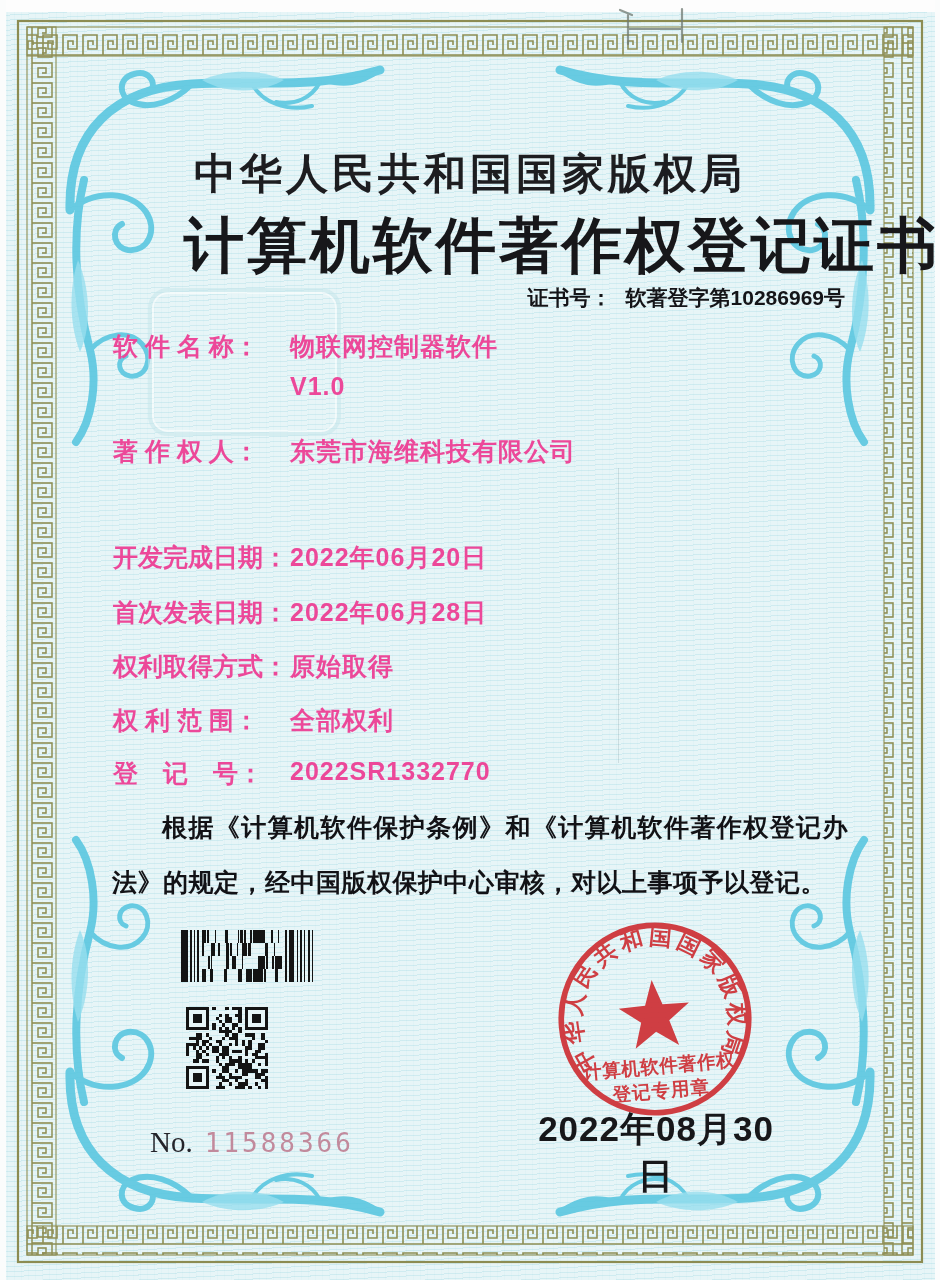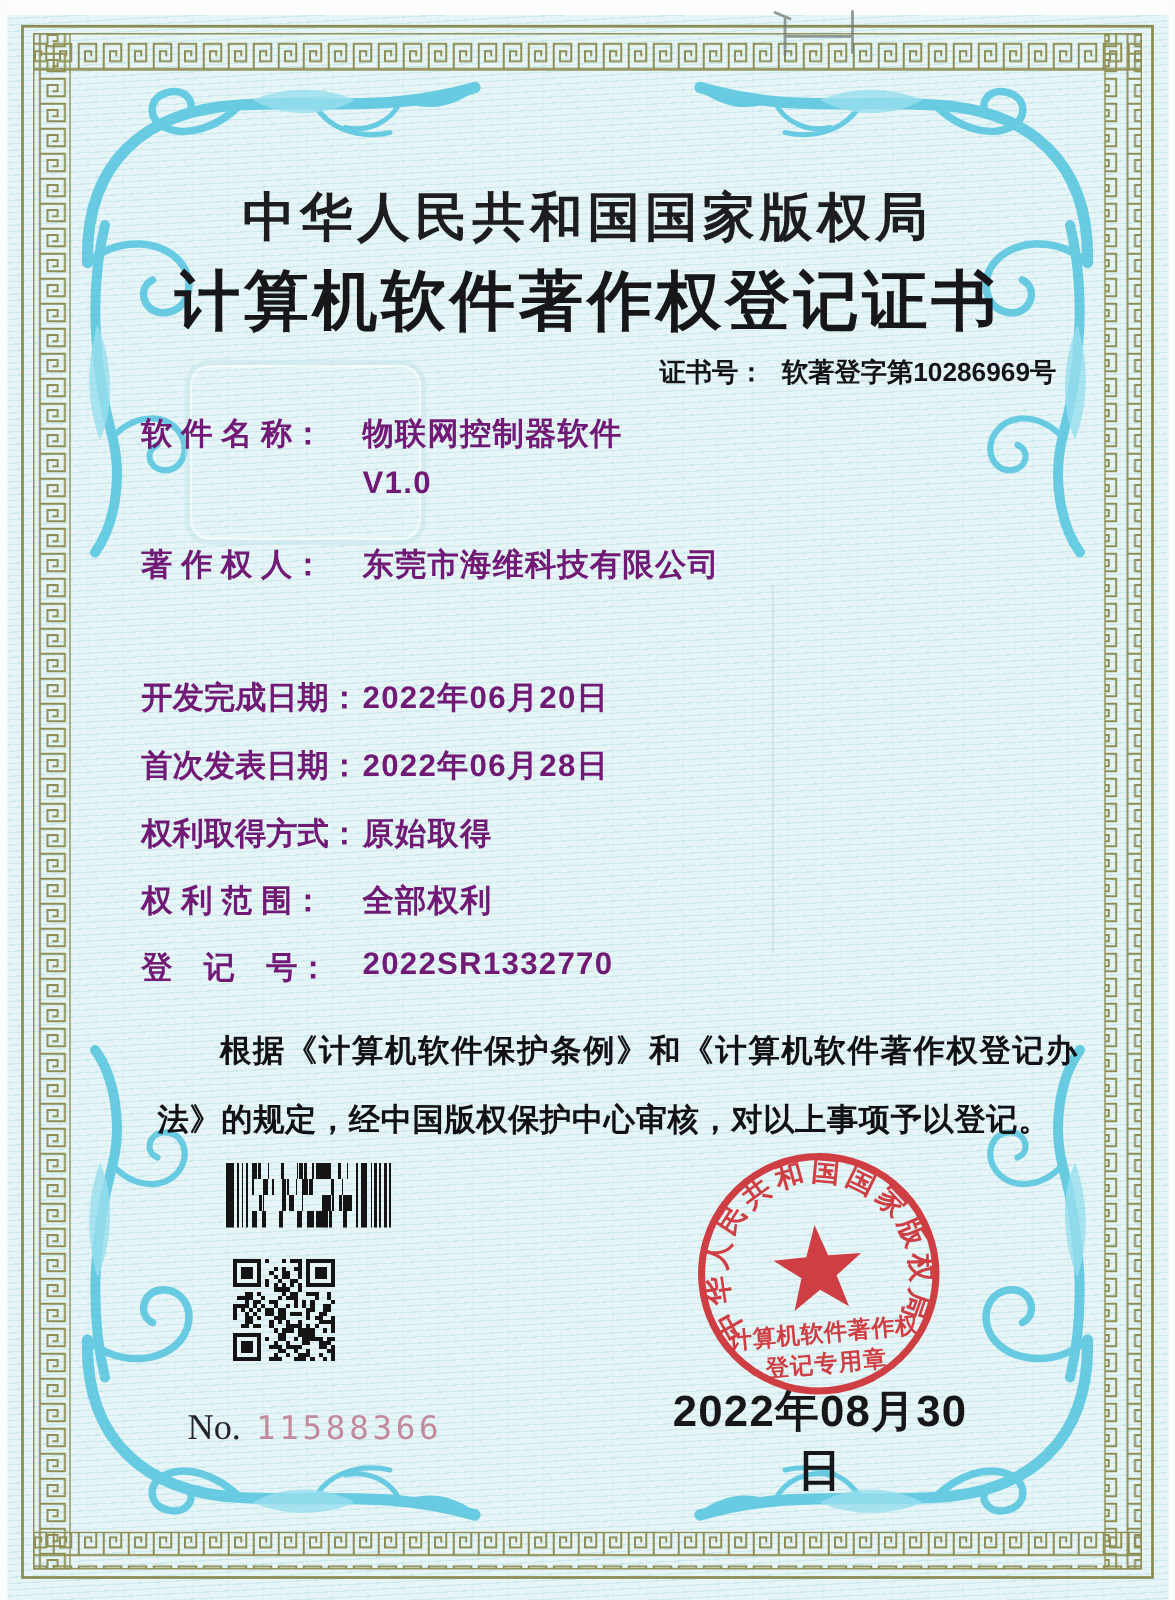--- a/index.html
+++ b/index.html
@@ -11,34 +11,34 @@
           repeating-linear-gradient(177deg, rgba(110,196,212,.20) 0 1px, transparent 1px 5px),
           repeating-linear-gradient(90deg, rgba(140,210,224,.07) 0 1px, transparent 1px 7px);}
   
   .edge-top{position:absolute;left:0;top:0;width:940px;height:12px;background:#fdfdfd;}
   .edge-left{position:absolute;left:0;top:0;width:6px;height:1280px;background:#fbfcfc;}
   .edge-right{position:absolute;right:0;top:0;width:5px;height:1280px;background:#fbfcfc;}
   .decor{position:absolute;left:0;top:0;pointer-events:none;}
   
   .authority{position:absolute;left:0;top:146px;width:940px;text-align:center;
              font-size:42px;font-weight:700;color:#1d1d20;letter-spacing:4px;}
-  .cert-title{position:absolute;left:0;top:206px;width:940px;text-align:center;
-              font-size:52px;font-weight:800;color:#17171a;letter-spacing:3px;}
+  .cert-title{position:absolute;left:0;top:206px;width:940px;text-align:right;
+              font-size:60px;font-weight:800;color:#17171a;letter-spacing:3px;}
   .certno{position:absolute;top:284px;right:95px;font-size:21px;font-weight:700;color:#141418;text-align:right;}
   .certno .v{margin-left:14px;}
   .watermark{position:absolute;left:148px;top:288px;width:185px;height:140px;border-radius:20px;
              border:4px solid rgba(198,229,235,.55);box-shadow:inset 0 0 0 2px rgba(255,255,255,.55);}
   .row{position:absolute;left:113px;width:740px;display:flex;align-items:flex-start;
-       font-size:25px;font-weight:700;color:#701a75;}
+       font-size:25px;font-weight:700;color:#ec4899;}
   .row .flabel{display:inline-block;width:177px;flex:0 0 177px;white-space:pre;}
   .row .fvalue{letter-spacing:1px;}
   .r1{top:330px;} .r2{top:435px;} .r3{top:541px;} .r4{top:596px;}
   .r5{top:650px;} .r6{top:704px;} .r7{top:757px;}
   .v2{margin-top:9px;letter-spacing:1px;}
-  .statement{position:absolute;left:112px;top:800px;width:736px;margin:14px;
+  .statement{position:absolute;left:112px;top:800px;width:736px;margin:0;
              font-size:25px;font-weight:700;color:#121216;line-height:55px;
              text-indent:2em;letter-spacing:.5px;text-align:justify;}
   .crease{position:absolute;left:618px;top:468px;width:1px;height:295px;background:rgba(110,135,145,.22);}
   .barcode{position:absolute;left:178px;top:930px;width:140px;height:52px;}
   .qr{position:absolute;left:186px;top:1007px;width:82px;height:82px;}
   .qr svg,.barcode svg{shape-rendering:crispEdges;}
   .serial{position:absolute;left:150px;top:1098px;font-size:29px;color:#24242a;
           font-family:"Liberation Serif",serif;margin-top:28px;}
   .serial .num{font-family:"DejaVu Sans Mono",monospace;font-size:26px;color:#bf7f93;
                letter-spacing:3px;margin-left:12px;opacity:.9;}

